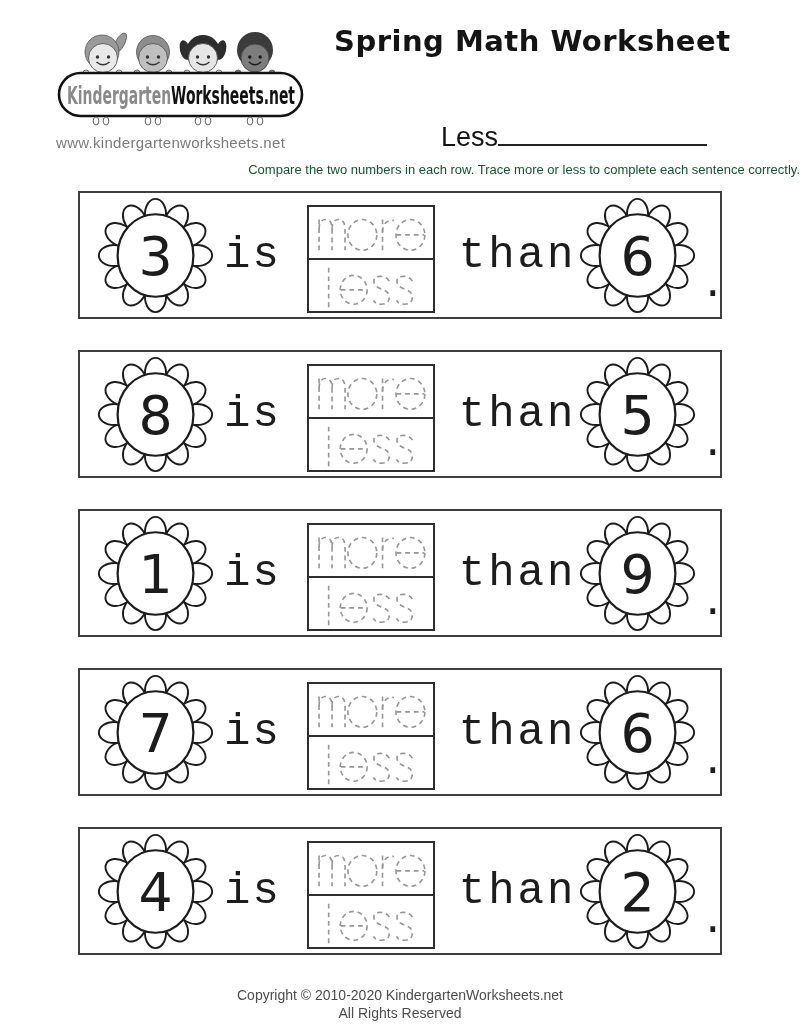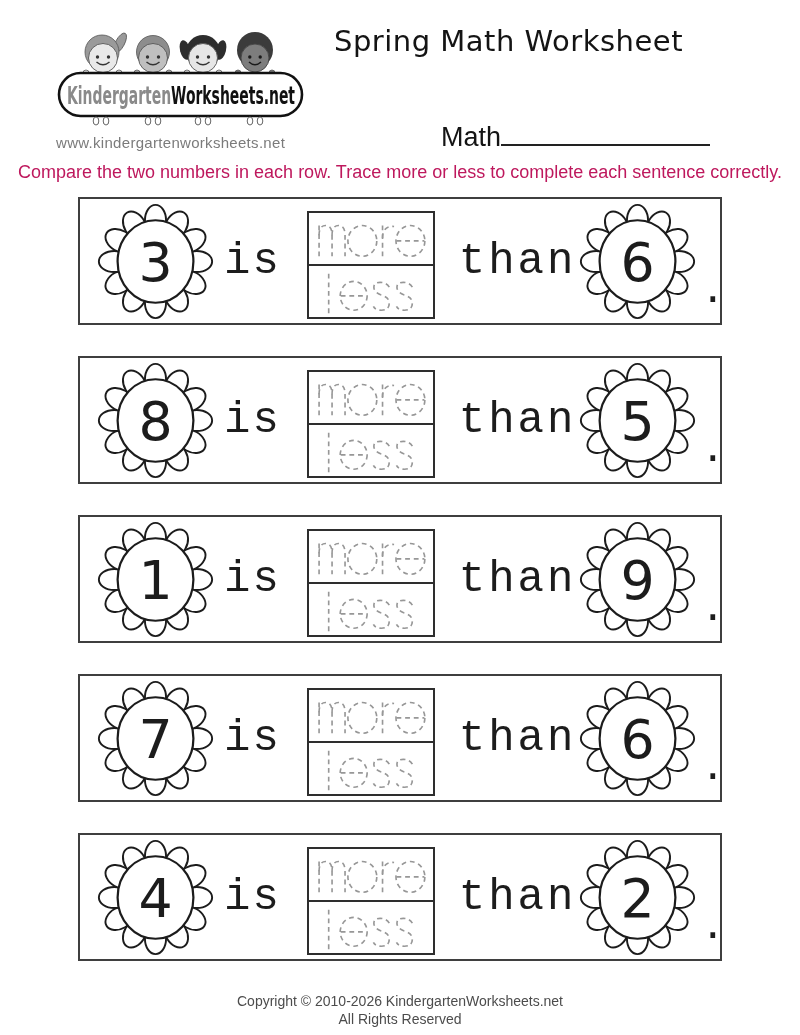--- a/index.html
+++ b/index.html
@@ -4,28 +4,28 @@
 <style>
   html,body{margin:0;padding:0;background:#fff;}
   .page{position:relative;width:800px;height:1035px;background:#fff;overflow:hidden;
         font-family:"Liberation Sans",sans-serif;color:#1c1c1c;}
 
   
   .header{position:relative;height:162px;}
   .logo{position:absolute;left:56px;top:16px;width:252px;}
   .logo-url{margin-top:2px;text-align:left;font-size:15px;color:#7b7b7b;letter-spacing:.3px;}
   .title{position:absolute;left:334px;top:24px;margin:0;font-family:"DejaVu Sans",sans-serif;
-         font-size:29px;font-weight:400;color:#141414;letter-spacing:.5px;text-align:center;}
+         font-size:29px;font-weight:700;color:#141414;letter-spacing:.5px;text-align:center;}
   .subtitle{position:absolute;left:337px;top:74px;margin:0;font-family:"DejaVu Sans",sans-serif;
          font-size:21px;font-weight:700;color:#141414;letter-spacing:1px;}
   .name-row{position:absolute;left:441px;top:118px;font-size:27px;color:#141414;white-space:nowrap;}
   .name-line{display:inline-block;width:209px;height:26px;border-bottom:2.2px solid #222;}
 
   
-  .instructions{margin:0 0 14px 0;text-align:center;font-size:18px;color:#be185d;}
+  .instructions{margin:0 0 14px 0;text-align:right;font-size:13px;color:#14532d;}
 
   
   .rows{margin-left:78px;width:644px;}
   .row{box-sizing:border-box;width:644px;height:128px;margin-bottom:31px;
        border:2px solid #3f3f3f;display:flex;align-items:center;padding-left:16px;}
   .flower{flex:0 0 auto;}
   .flower-num{font-family:"DejaVu Sans",sans-serif;font-size:56px;fill:#1c1c1c;}
   .word{font-family:Liberation Mono, monospace;font-size:44px;color:#1c1c1c;line-height:1;}
   .word-is{margin-left:9px;letter-spacing:2px;}
   .word-than{margin-left:24px;letter-spacing:3px;}
@@ -112,21 +112,21 @@
           <ellipse cx="194" cy="105" rx="2.8" ry="4"></ellipse>
             <ellipse cx="204" cy="105" rx="2.8" ry="4"></ellipse>
         </g>
       </svg>
       <div class="logo-url">www.kindergartenworksheets.net</div>
     </div>
 
     <h1 class="title">Spring Math Worksheet</h1>
 
     <div class="name-row">
-      <span>Math</span><span class="name-line"></span>
+      <span>Less</span><span class="name-line"></span>
     </div>
   </div>
 
   <p class="instructions">Compare the two numbers in each row. Trace more or less to complete each sentence correctly.</p>
 
   <div class="rows" id="rows">
       <div class="row">
         <svg class="flower " width="119" height="119" viewBox="0 0 124 124">
           <g fill="#fff" stroke="#1c1c1c" stroke-width="2">
             <ellipse cx="105.0" cy="62.0" rx="16" ry="11" transform="rotate(0 105.0 62.0)"></ellipse>
@@ -442,17 +442,17 @@
             <ellipse cx="99.2" cy="40.5" rx="16" ry="11" transform="rotate(330 99.2 40.5)"></ellipse>
           </g>
           <ellipse cx="62" cy="62" rx="39.5" ry="43" fill="#fff" stroke="#1c1c1c" stroke-width="2.3"></ellipse>
           <text class="flower-num" x="62" y="82" text-anchor="middle">2</text>
         </svg>
         <span class="period">.</span>
       </div>
     </div>
 
   <div class="footer">
-    <div>Copyright © 2010-2026 KindergartenWorksheets.net</div>
+    <div>Copyright © 2010-2020 KindergartenWorksheets.net</div>
     <div>All Rights Reserved</div>
   </div>
 
 </div>
 
 </body></html>

